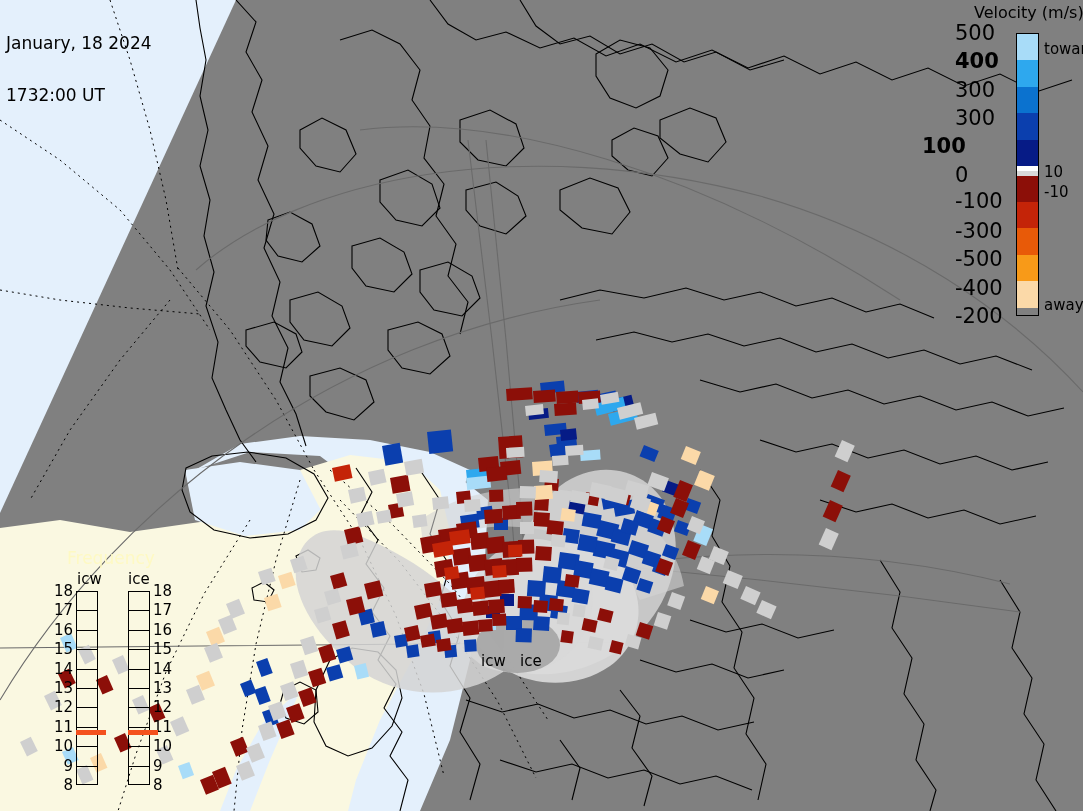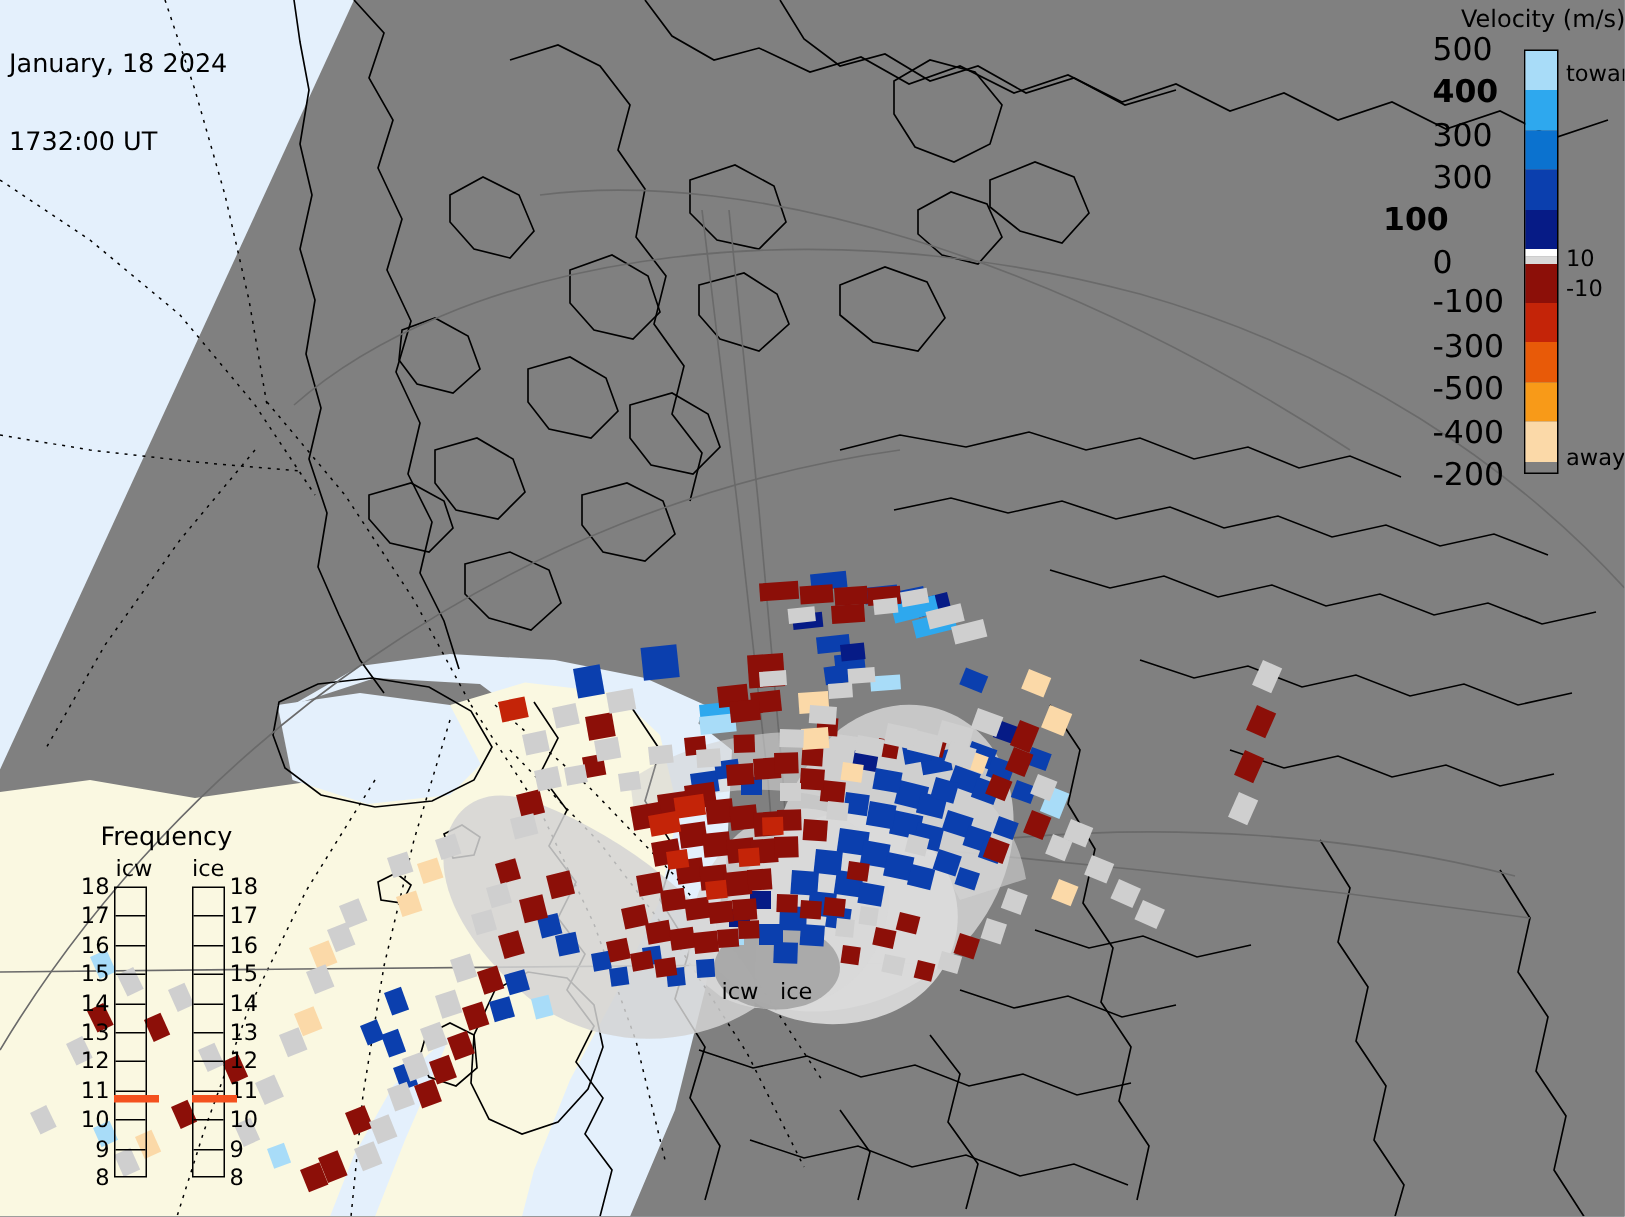--- a/index.html
+++ b/index.html
@@ -35,21 +35,21 @@
   #cbar .band{width:100%;}
   .cb-tick{position:absolute;right:0;color:#000;font-size:21px;
            text-align:left;white-space:nowrap;transform:translateY(-50%);}
   .cb-end{position:absolute;left:1044px;color:#000;font-size:15px;
           white-space:nowrap;transform:translateY(-50%);}
   .cb-zero{position:absolute;left:1044px;color:#000;font-size:15px;
            white-space:nowrap;transform:translateY(-50%);}
 
   
   #freqwrap{position:absolute;left:55px;top:548px;width:130px;height:235px;}
-  .freq-title{position:absolute;left:12px;top:0px;color:#000000;font-size:17px;
+  .freq-title{position:absolute;left:12px;top:0px;color:#fef9c3;font-size:17px;
               white-space:nowrap;}
   .freq-sub{position:absolute;color:#000;font-size:15px;white-space:nowrap;}
   .fbar{position:absolute;width:22px;border:1px solid #000;
         box-sizing:border-box;background:transparent;}
   .fbar .seg{border-bottom:1px solid #000;box-sizing:border-box;}
   .fbar .seg:last-child{border-bottom:none;}
   .fmark{position:absolute;height:5px;background:#f4511e;}
   .flab{position:absolute;color:#000;font-size:15px;white-space:nowrap;
         transform:translateY(-50%);}
 

